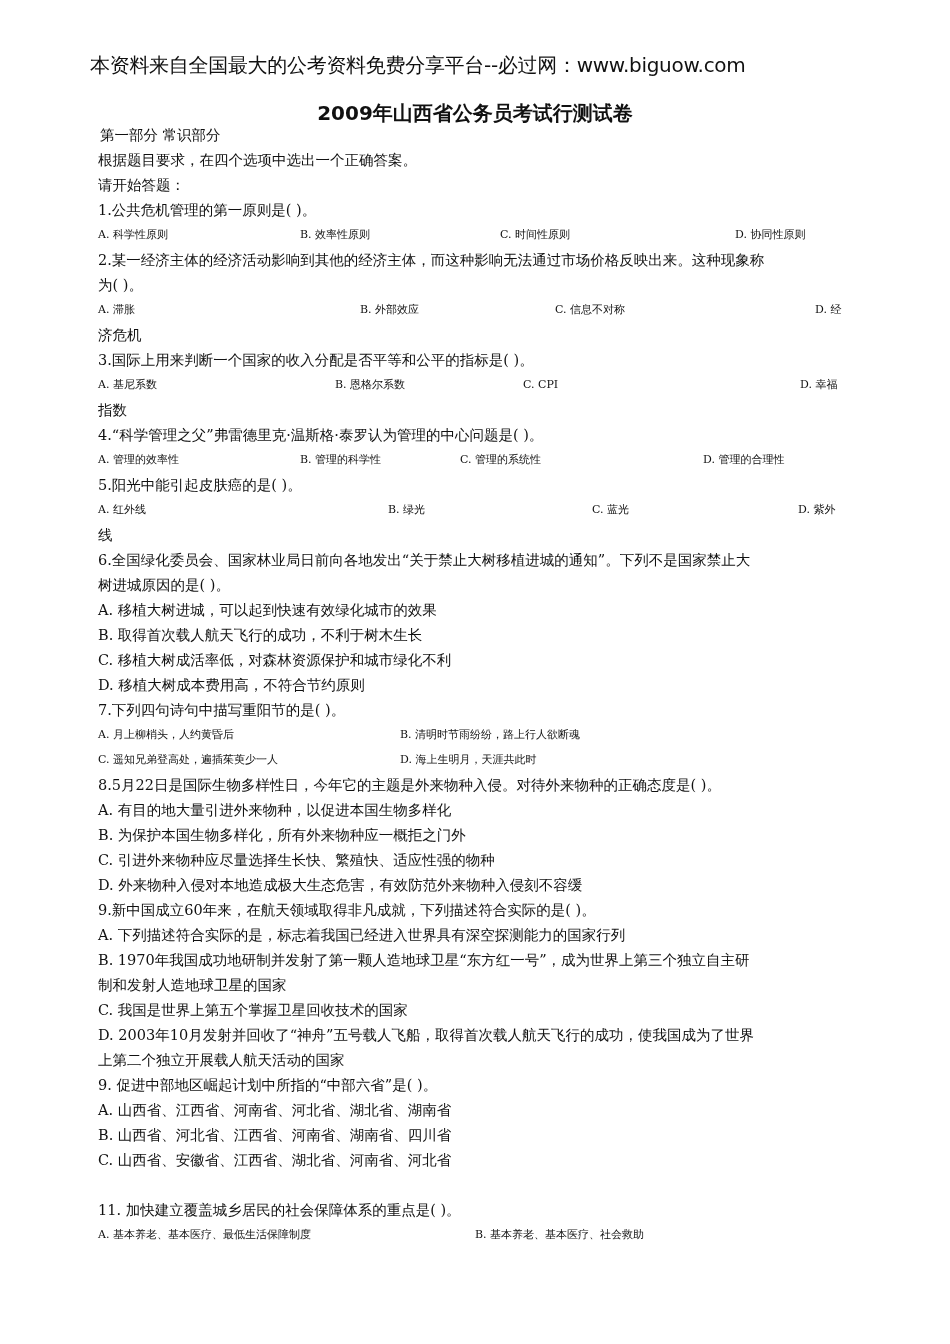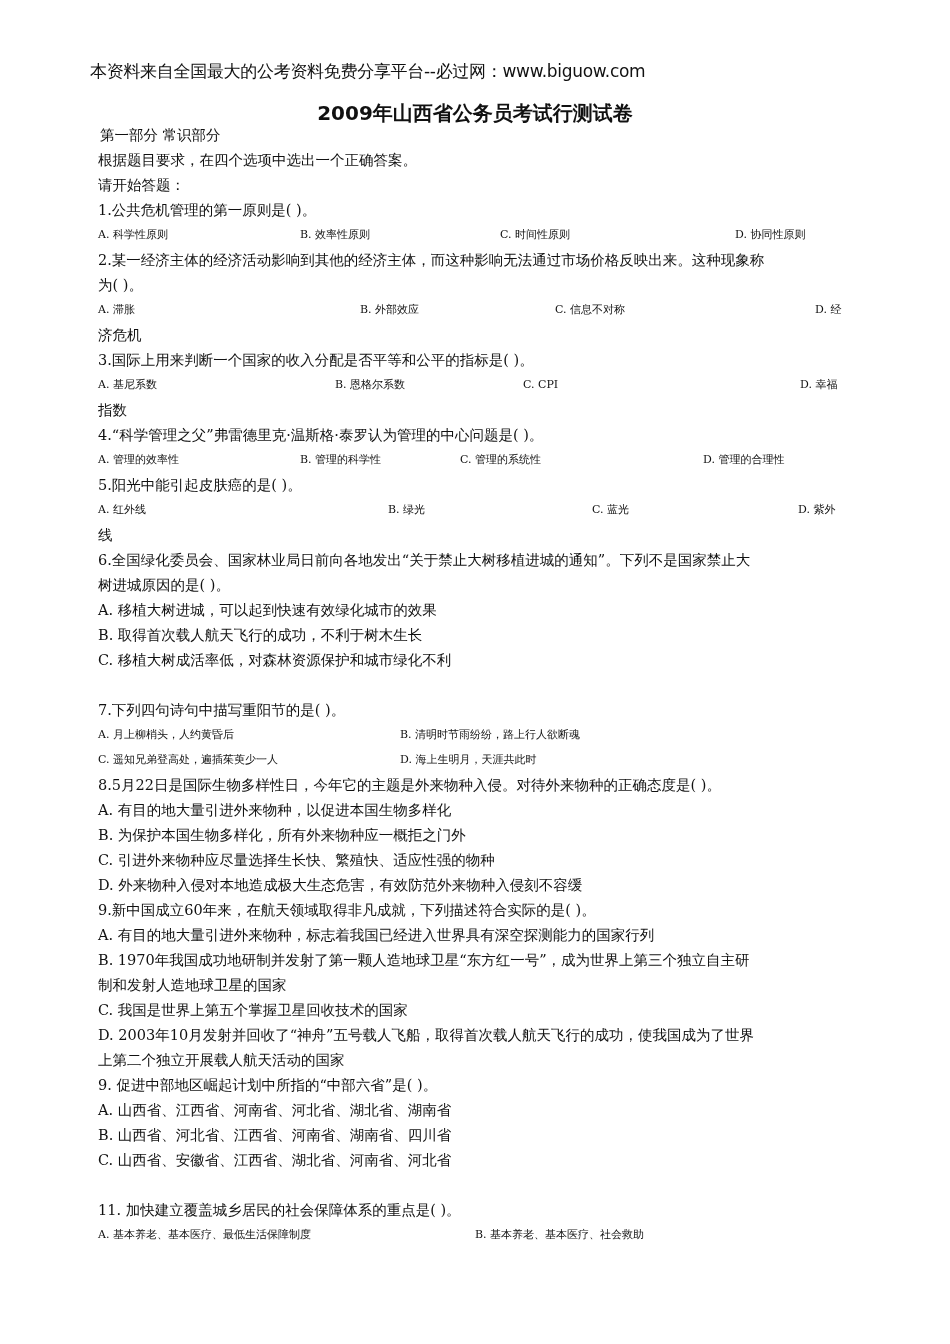--- a/index.html
+++ b/index.html
@@ -1,19 +1,19 @@
 <!DOCTYPE html>
 <html><head>
 <meta charset="utf-8">
 <style>
   html, body { margin: 0; padding: 0; background: #ffffff; }
   body { width: 950px; height: 1344px; position: relative; overflow: hidden;
          font-family: "DejaVu Serif", "Liberation Serif", serif; color: #111; }
   .page { position: absolute; left: 0; top: 0; width: 950px; height: 1344px; background: #fff; }
-  .header-line { position: absolute; left: 90px; top: 60px; font-size: 17px; white-space: nowrap;
+  .header-line { position: absolute; left: 90px; top: 52px; font-size: 20px; white-space: nowrap;
                  font-family: "DejaVu Sans", "Liberation Sans", sans-serif; letter-spacing: -0.3px; }
   .title { position: absolute; left: 0; width: 950px; top: 100px; text-align: center; font-size: 20px;
            font-weight: bold; font-family: "DejaVu Sans", "Liberation Sans", sans-serif; }
   .line { position: absolute; left: 98px; font-size: 14.5px; white-space: nowrap; line-height: 20px; }
   .intro { left: 100px; }
   .opt { position: absolute; font-size: 11px; white-space: nowrap; line-height: 20px; }
 </style>
 </head>
 <body>
 
@@ -57,35 +57,36 @@
   <div class="opt" style="left:388px;top:500px">B.  绿光</div>
   <div class="opt" style="left:592px;top:500px">C.  蓝光</div>
   <div class="opt" style="left:798px;top:500px">D.  紫外</div>
   <div class="line" style="top:525px">线</div>
 
   <div class="line" style="top:550px">6.全国绿化委员会、国家林业局日前向各地发出“关于禁止大树移植进城的通知”。下列不是国家禁止大</div>
   <div class="line" style="top:575px">树进城原因的是(          )。</div>
   <div class="line" style="top:600px">A.  移植大树进城，可以起到快速有效绿化城市的效果</div>
   <div class="line" style="top:625px">B.  取得首次载人航天飞行的成功，不利于树木生长</div>
   <div class="line" style="top:650px">C.  移植大树成活率低，对森林资源保护和城市绿化不利</div>
+  <div class="line" style="top:675px">D.  移植大树成本费用高，不符合节约原则</div>
 
   <div class="line" style="top:700px">7.下列四句诗句中描写重阳节的是(          )。</div>
   <div class="opt" style="left:98px;top:725px">A.  月上柳梢头，人约黄昏后</div>
   <div class="opt" style="left:400px;top:725px">B.  清明时节雨纷纷，路上行人欲断魂</div>
   <div class="opt" style="left:98px;top:750px">C.  遥知兄弟登高处，遍插茱萸少一人</div>
   <div class="opt" style="left:400px;top:750px">D.  海上生明月，天涯共此时</div>
 
   <div class="line" style="top:775px">8.5月22日是国际生物多样性日，今年它的主题是外来物种入侵。对待外来物种的正确态度是(          )。</div>
   <div class="line" style="top:800px">A.  有目的地大量引进外来物种，以促进本国生物多样化</div>
   <div class="line" style="top:825px">B.  为保护本国生物多样化，所有外来物种应一概拒之门外</div>
   <div class="line" style="top:875px">D.  外来物种入侵对本地造成极大生态危害，有效防范外来物种入侵刻不容缓</div>
   <div class="line" style="top:850px">C.  引进外来物种应尽量选择生长快、繁殖快、适应性强的物种</div>
 
   <div class="line" style="top:900px">9.新中国成立60年来，在航天领域取得非凡成就，下列描述符合实际的是(          )。</div>
-  <div class="line" style="top:925px">A.  有目的地大量引进外来物种，标志着我国已经进入世界具有深空探测能力的国家行列</div>
+  <div class="line" style="top:925px">A.  下列描述符合实际的是，标志着我国已经进入世界具有深空探测能力的国家行列</div>
   <div class="line" style="top:950px">B.  1970年我国成功地研制并发射了第一颗人造地球卫星“东方红一号”，成为世界上第三个独立自主研</div>
   <div class="line" style="top:975px">制和发射人造地球卫星的国家</div>
   <div class="line" style="top:1000px">C.  我国是世界上第五个掌握卫星回收技术的国家</div>
   <div class="line" style="top:1025px">D.  2003年10月发射并回收了“神舟”五号载人飞船，取得首次载人航天飞行的成功，使我国成为了世界</div>
   <div class="line" style="top:1050px">上第二个独立开展载人航天活动的国家</div>
 
   <div class="line" style="top:1075px">9.  促进中部地区崛起计划中所指的“中部六省”是(          )。</div>
   <div class="line" style="top:1100px">A.  山西省、江西省、河南省、河北省、湖北省、湖南省</div>
   <div class="line" style="top:1125px">B.  山西省、河北省、江西省、河南省、湖南省、四川省</div>
   <div class="line" style="top:1150px">C.  山西省、安徽省、江西省、湖北省、河南省、河北省</div>

